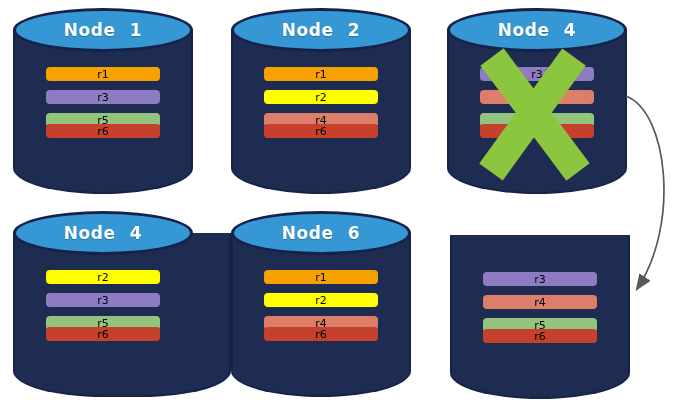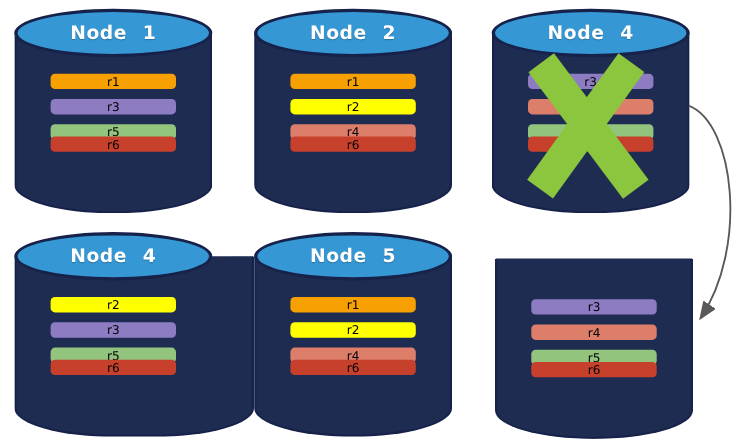--- a/index.html
+++ b/index.html
@@ -144,21 +144,21 @@
       <span class="row-label">r5</span>
     </div>
     <div class="row row-4" style="background-color: rgb(199, 64, 43);">
       <span class="row-label">r6</span>
     </div>
   </div>
 
   <div class="node pos-n5">
     <div class="cyl-body"></div>
     <div class="cyl-top">
-      <span class="node-title">Node 5</span>
+      <span class="node-title">Node 6</span>
     </div>
     <div class="row row-1" style="background-color: rgb(247, 160, 2);">
       <span class="row-label">r1</span>
     </div>
     <div class="row row-2" style="background-color: rgb(255, 255, 0);">
       <span class="row-label">r2</span>
     </div>
     <div class="row row-3" style="background-color: rgb(221, 126, 107);">
       <span class="row-label">r4</span>
     </div>

